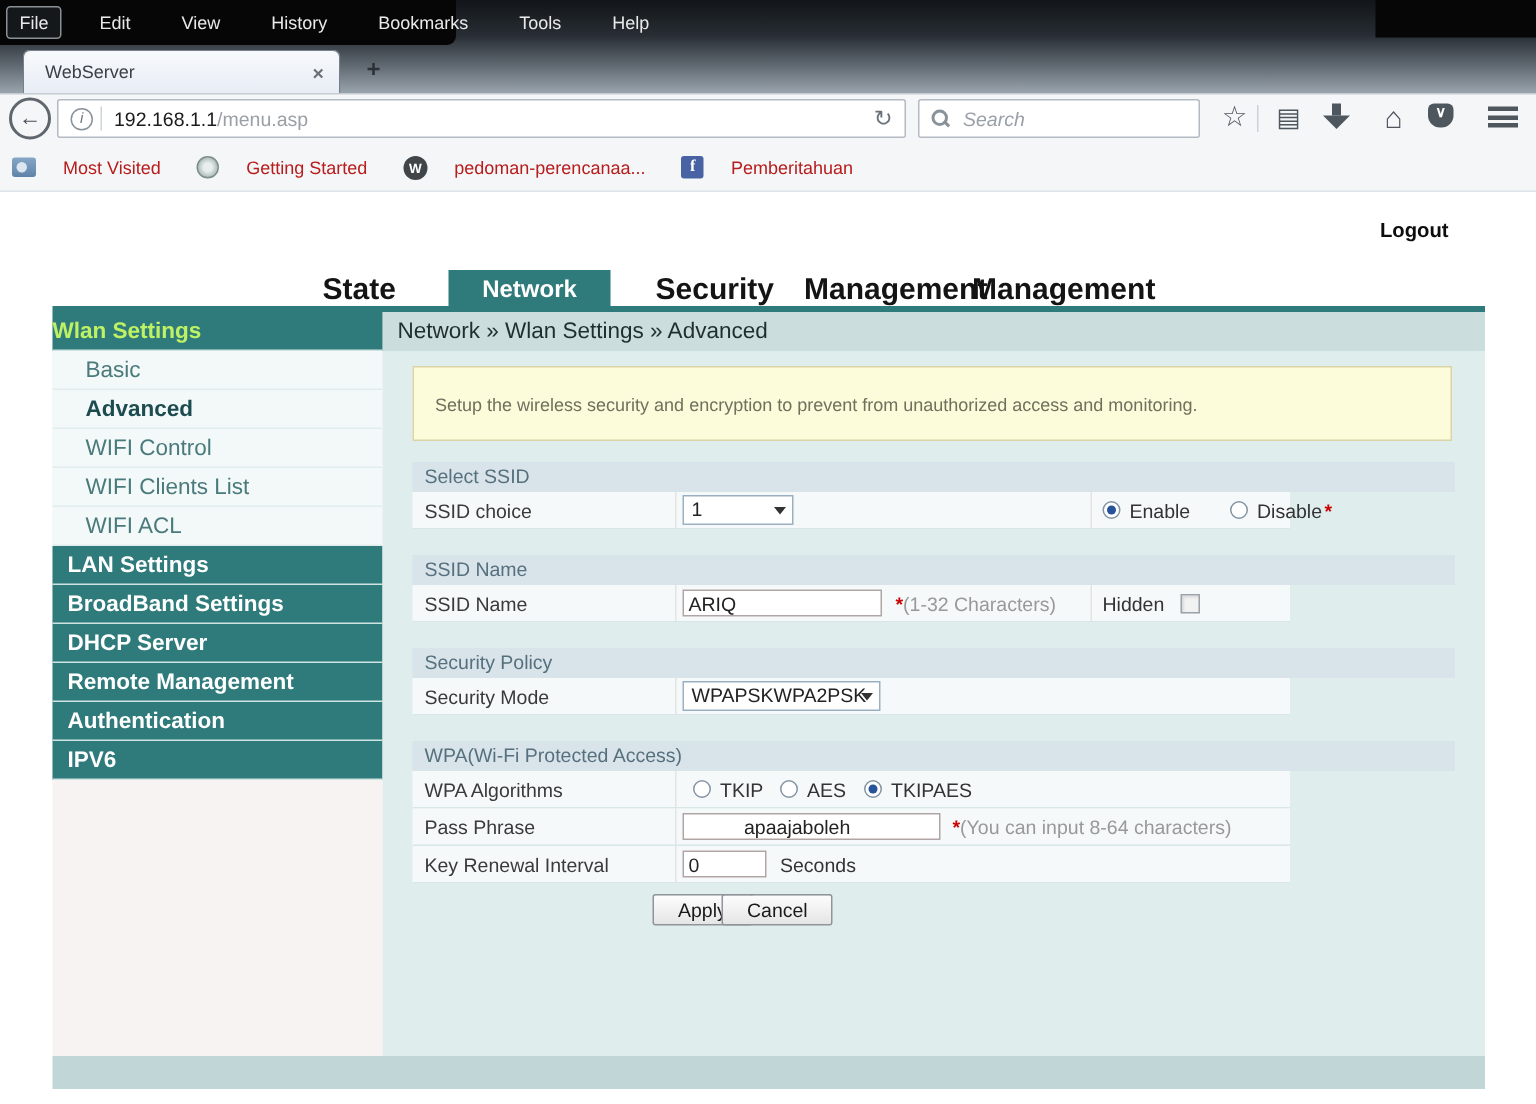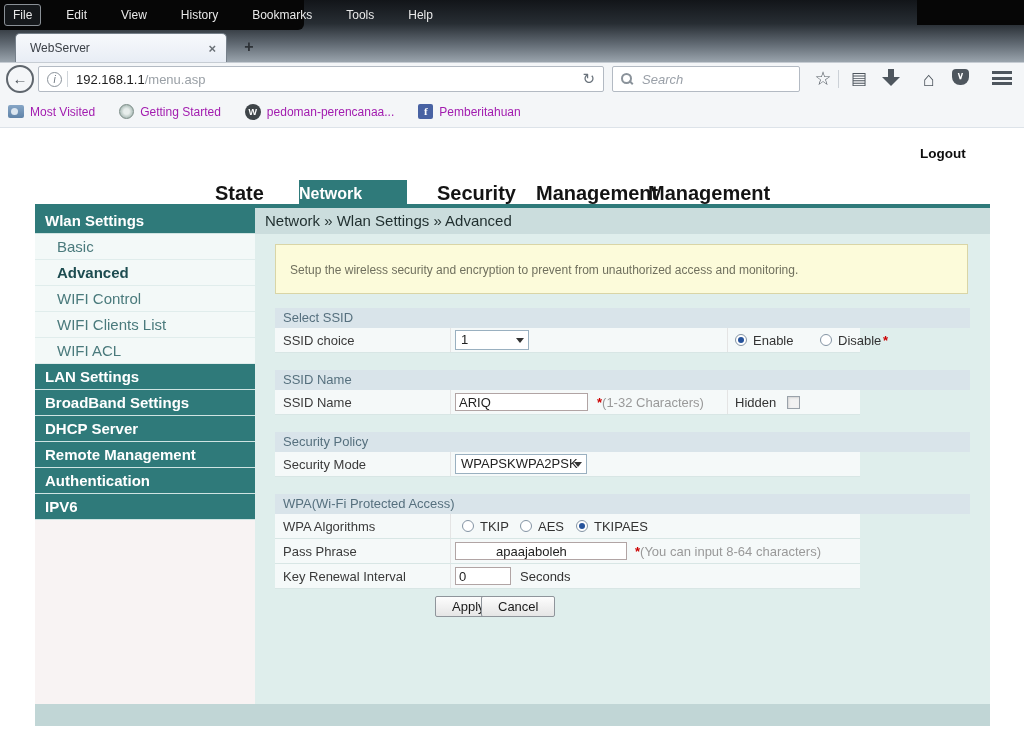--- a/index.html
+++ b/index.html
@@ -51,42 +51,42 @@
   .dl-icon::after{content:"";position:absolute;left:0;top:8px;width:0;height:0;border:9px solid transparent;border-top:9px solid #4e565e;border-bottom:none}
   .pocket{left:952px;top:69px;width:17px;height:16px;background:#4e565e;border-radius:4px 4px 8px 8px;
     text-align:center;line-height:14px;color:#fff;font-size:10px;font-weight:bold}
   .burger{left:992px;top:71px;width:20px;height:14px}
   .burger span{display:block;width:20px;height:3px;background:#4e565e;margin-bottom:2.5px}
 
   
   .bookmarksbar{left:0;top:96px;width:1024px;height:32px;background:#f4f6f8;
     border-bottom:1px solid #dde3e9;box-sizing:border-box;display:flex;align-items:center;padding-left:8px}
   .bm-item{display:flex;align-items:center;margin-right:24px}
-  .bm-label{font-size:12px;color:#a21caf;margin-left:6px}
+  .bm-label{font-size:12px;color:#b91c1c;margin-left:18px}
   .mv-icon{width:16px;height:13px;background:linear-gradient(#87a6c6,#5f83a8);border-radius:2px;position:relative}
   .mv-icon::after{content:"";position:absolute;left:3px;top:3px;width:7px;height:7px;background:#dbe6f0;border-radius:50%}
   .gs-icon{width:15px;height:15px;border-radius:50%;background:radial-gradient(#e8eeec 30%,#93a8a2 90%);border:1px solid #7d8d88;box-sizing:border-box}
   .wp-icon{width:16px;height:16px;border-radius:50%;background:#3f4549;color:#fff;font-size:9px;
     font-weight:bold;text-align:center;line-height:16px}
   .fb-icon{width:15px;height:15px;border-radius:2px;background:#4862a3;color:#fff;font-size:11px;
     font-weight:bold;text-align:center;line-height:15px;font-family:"Liberation Serif",serif}
 
   
   .pagebody{left:0;top:128px;width:1024px;height:608px;background:#fff}
   .logout{left:920px;top:18px;font-size:13.5px;font-weight:bold;color:#0d0d0d}
   .navtab{top:54px;font-size:20px;font-weight:bold;color:#141414}
   .navtab-active{left:299px;top:52px;width:108px;height:28px;background:#2f7a7a;
-    text-align:left;line-height:27px;font-size:16px;font-weight:bold;color:#fff}
+    text-align:center;line-height:27px;font-size:16px;font-weight:bold;color:#fff}
   .tabstrip{left:35px;top:76px;width:955px;height:4px;background:#2f7a7a}
   .breadcrumb{left:255px;top:80px;width:735px;height:26px;background:#cbdddd;
     font-size:15px;color:#1f2e2e;line-height:26px;padding-left:10px;box-sizing:border-box}
 
   .sidebar{left:35px;top:80px;width:220px;height:496px;background:#f8f3f3}
-  .sb-header{height:26px;background:#2f7a7a;color:#ffffff;font-weight:bold;font-size:15px;
-    line-height:26px;padding-left:10px;border-bottom:1px solid #cfe4e2;box-sizing:border-box}
+  .sb-header{height:26px;background:#2f7a7a;color:#bef264;font-weight:bold;font-size:15px;
+    line-height:26px;border-bottom:1px solid #cfe4e2;box-sizing:border-box}
   .sb-sub{height:26px;background:#f3f9f8;color:#4a7a7c;font-size:15px;line-height:25px;
     padding-left:22px;border-bottom:1px solid #e0edec;box-sizing:border-box}
   .sb-sub.active{font-weight:bold;color:#1d4c50}
   .sb-main{height:26px;background:#2f7a7a;color:#fff;font-weight:bold;font-size:15px;
     line-height:25px;padding-left:10px;border-bottom:1px solid #cfe4e2;box-sizing:border-box}
 
   .content{left:255px;top:106px;width:735px;height:470px;background:#dfeeec}
   .notice{left:20px;top:10px;width:693px;height:50px;background:#fcfbda;border:1px solid #d9d5a6;
     box-sizing:border-box;font-size:12px;color:#70705e;padding:18px 0 12px 14px}
   .sec-header{left:20px;width:695px;height:20px;background:#d9e4ea;color:#56707e;

